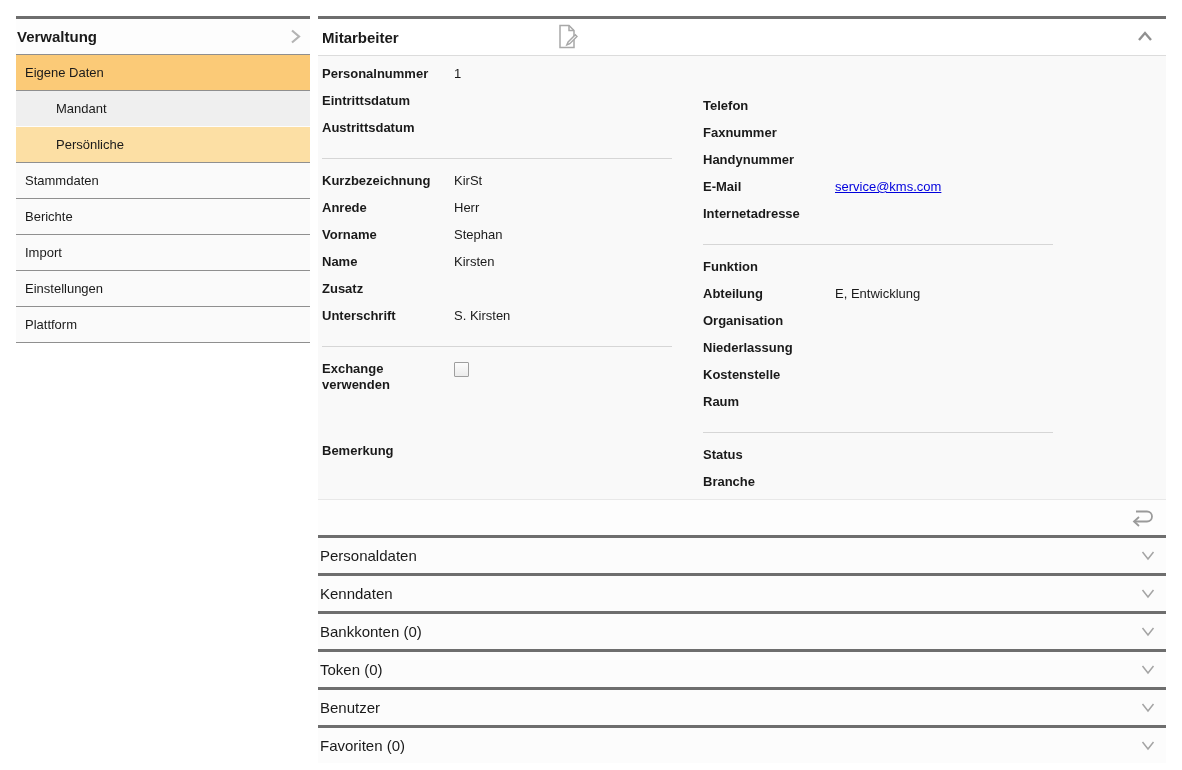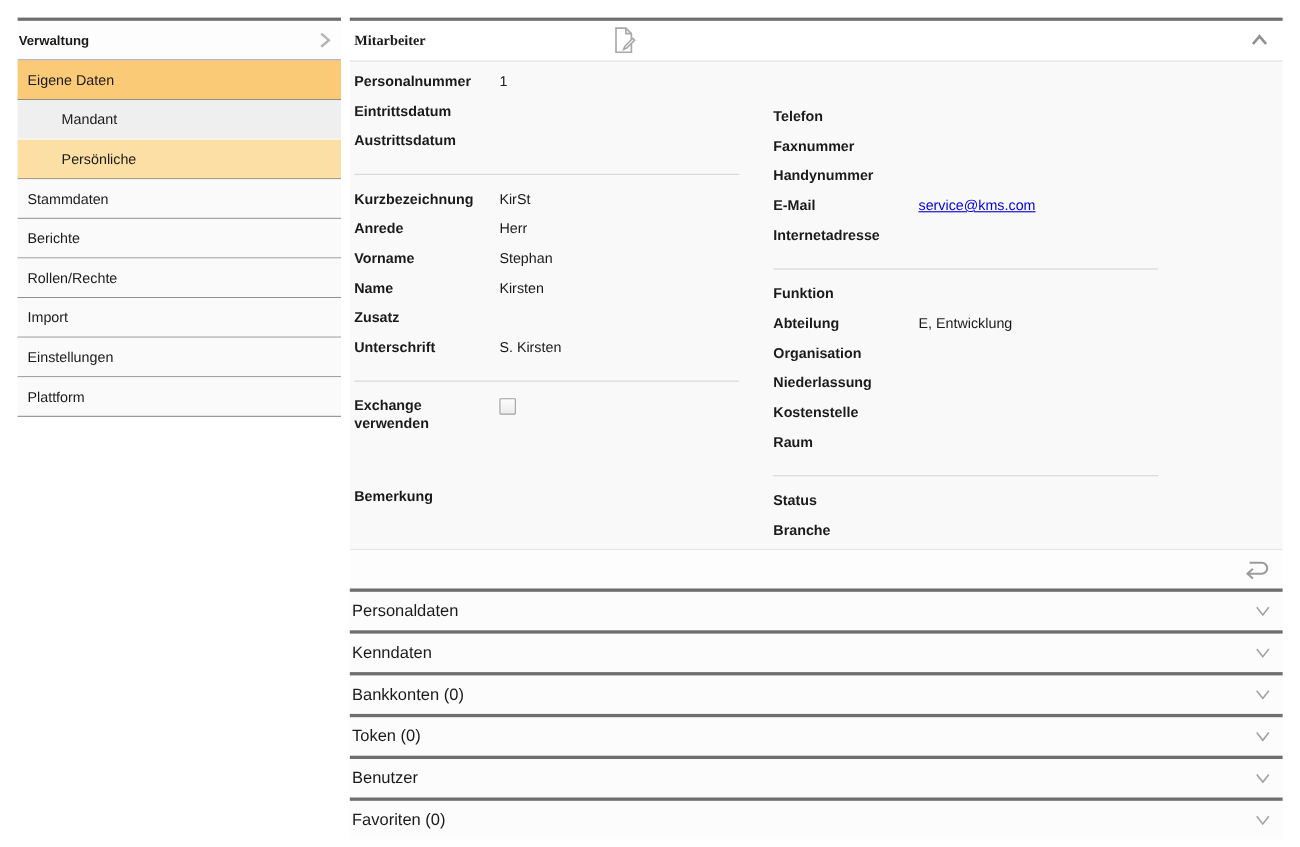--- a/index.html
+++ b/index.html
@@ -8,33 +8,33 @@
     background:#ffffff;color:#1a1a1a;
     font-family:"Liberation Sans",sans-serif;font-size:13px;
   }
   .topbar{height:3px;background:var(--bar,#6e6e6e);}
   svg{display:block;}
 
   
   #sidebar{position:absolute;left:16px;top:16px;width:294px;}
   .sb-header{height:35px;border-bottom:1px solid #8f8f8f;background:#fdfdfd;
     display:flex;align-items:center;justify-content:space-between;
-    font-weight:bold;font-size:12px;padding:0 6px 0 1px;cursor:pointer;}
+    font-weight:bold;font-size:15px;padding:0 6px 0 1px;cursor:pointer;}
   .sb-item{height:35px;display:flex;align-items:center;font-size:13px;font-weight:normal;
     padding-left:9px;background:#fafafa;border-bottom:1px solid #8f8f8f;cursor:pointer;}
   .sb-item.lvl2{padding-left:40px;font-weight:normal;background:var(--subbg,#efefef);}
   .sb-item.lvl2.lightdiv{border-bottom:1px solid #fdfdfd;padding-left:40px;}
   .sb-item.sel.lvl1{background:var(--sel1,#fbca77);}
   .sb-item.sel.lvl2{background:var(--sel2,#fcdfa4);}
 
   
   #main{position:absolute;left:318px;top:16px;width:848px;}
   .m-header{height:36px;background:#ffffff;border-bottom:1px solid #dcdcdc;
     position:relative;display:flex;align-items:center;}
-  .m-title{font-size:13px;font-weight:bold;padding-left:4px;font-family:Liberation Serif, serif;}
+  .m-title{font-size:15px;font-weight:bold;padding-left:4px;}
   .edit-btn{position:absolute;left:237px;top:4px;cursor:pointer;}
   .collapse-btn{position:absolute;right:12px;top:10px;cursor:pointer;}
 
   .form{background:#f9f9f9;min-height:440px;box-sizing:border-box;
     display:flex;padding:8px 0 0 4px;}
   .col{width:350px;}
   .col.right{margin-left:31px;margin-top:32px;}
   .frow{display:flex;min-height:27px;align-items:flex-start;gap:16px;}
   .frow.gap-before{margin-top:48px;}
   .flabel{width:116px;flex-shrink:0;font-weight:bold;line-height:16px;padding-top:2px;}
@@ -68,21 +68,20 @@
         <polyline points="6,3.5 13,9.5 6,15.5"></polyline>
       </svg>
     </span>
   </div>
   <div id="sb-items">
       <div class="sb-item lvl1 sel">Eigene Daten</div>
       <div class="sb-item lvl2 lightdiv">Mandant</div>
       <div class="sb-item lvl2 sel">Persönliche</div>
       <div class="sb-item lvl1">Stammdaten</div>
       <div class="sb-item lvl1">Berichte</div>
-      <div class="sb-item lvl1">Rollen/Rechte</div>
       <div class="sb-item lvl1">Import</div>
       <div class="sb-item lvl1">Einstellungen</div>
       <div class="sb-item lvl1">Plattform</div>
     </div>
 </div>
 
 <div id="main">
   <div class="topbar"></div>
 
   <div class="m-header">

